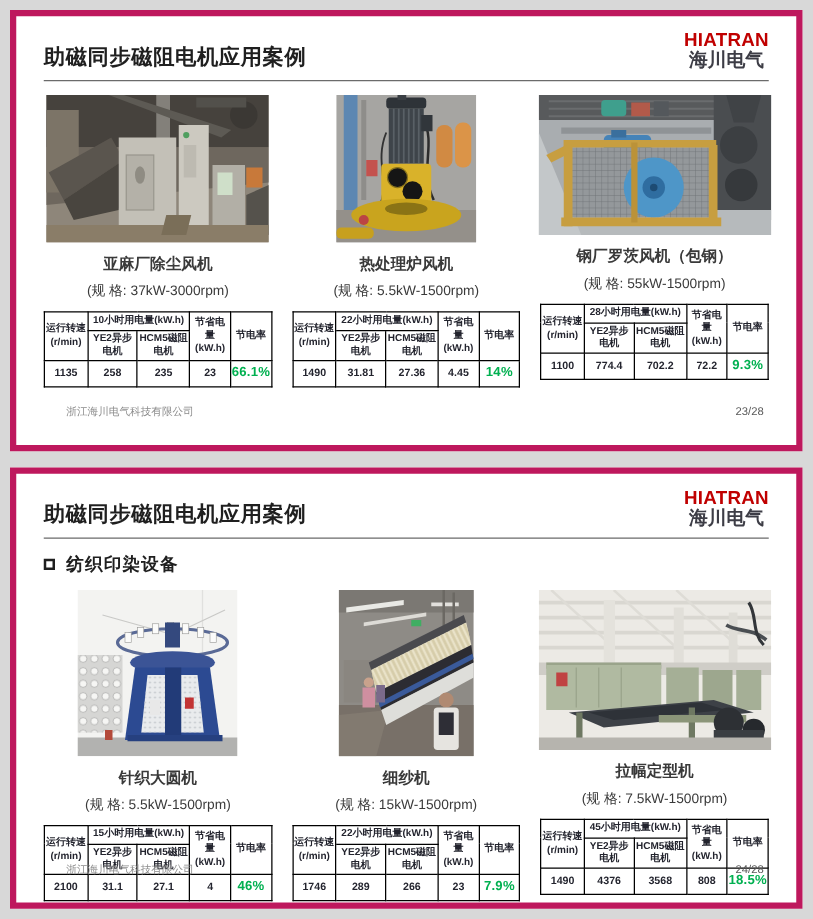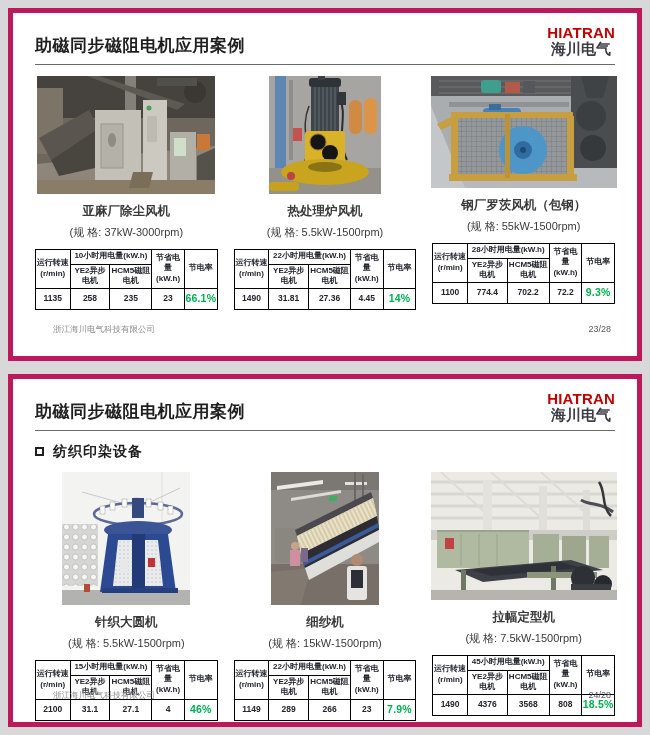--- a/index.html
+++ b/index.html
@@ -386,21 +386,21 @@
             <th rowspan="2">运行转速 (r/min)</th>
             <th colspan="2">22小时用电量(kW.h)</th>
             <th rowspan="2">节省电量 (kW.h)</th>
             <th rowspan="2">节电率</th>
           </tr>
           <tr class="hdr-sub">
             <th>YE2异步电机</th>
             <th>HCM5磁阻电机</th>
           </tr>
           <tr>
-            <td class="val">1149</td>
+            <td class="val">1746</td>
             <td class="val">289</td>
             <td class="val">266</td>
             <td class="val">23</td>
             <td class="val rate">7.9%</td>
           </tr>
         </tbody>
           </table>
       </div>
 
       <div class="case">

